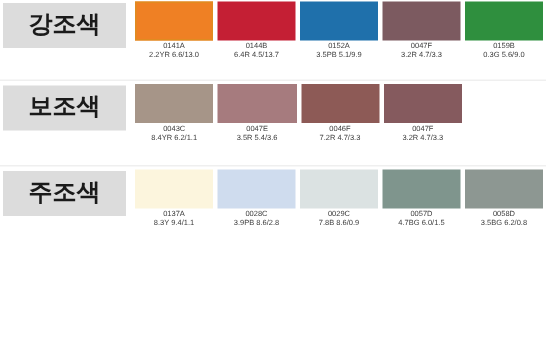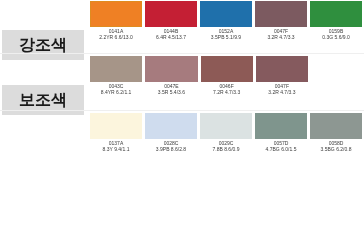--- a/index.html
+++ b/index.html
@@ -35,21 +35,20 @@
   .label-chip {
     position: absolute;
     left: 2px;
     top: 2px;
     width: 82px;
     height: 30px;
     background: #dcdcdc;
     display: flex;
     align-items: center;
     justify-content: center;
-    margin-top: 28px;
   }
   .label-chip .label-text {
     font-size: 16px;
     font-weight: bold;
     color: #1a1a1a;
     letter-spacing: 0px;
     line-height: 1;
     white-space: nowrap;
   }
   .label-chip.underlined .label-text {
@@ -189,20 +188,23 @@
           <span class="chip-code">0047F</span>
           <span class="chip-munsell">3.2R 4.7/3.3</span>
         </div>
       </div>
     </div>
   </div>
 
   <div class="divider" style="top:110px"></div>
 
   <div class="row row-2">
+    <div class="label-chip">
+      <span class="label-text">주조색</span>
+    </div>
     <div class="swatches">
       <div class="swatch-cell">
         <div class="chip" style="background:#fcf5dd"></div>
         <div class="chip-meta">
           <span class="chip-code">0137A</span>
           <span class="chip-munsell">8.3Y 9.4/1.1</span>
         </div>
       </div>
       <div class="swatch-cell">
         <div class="chip" style="background:#cfdcee"></div>

